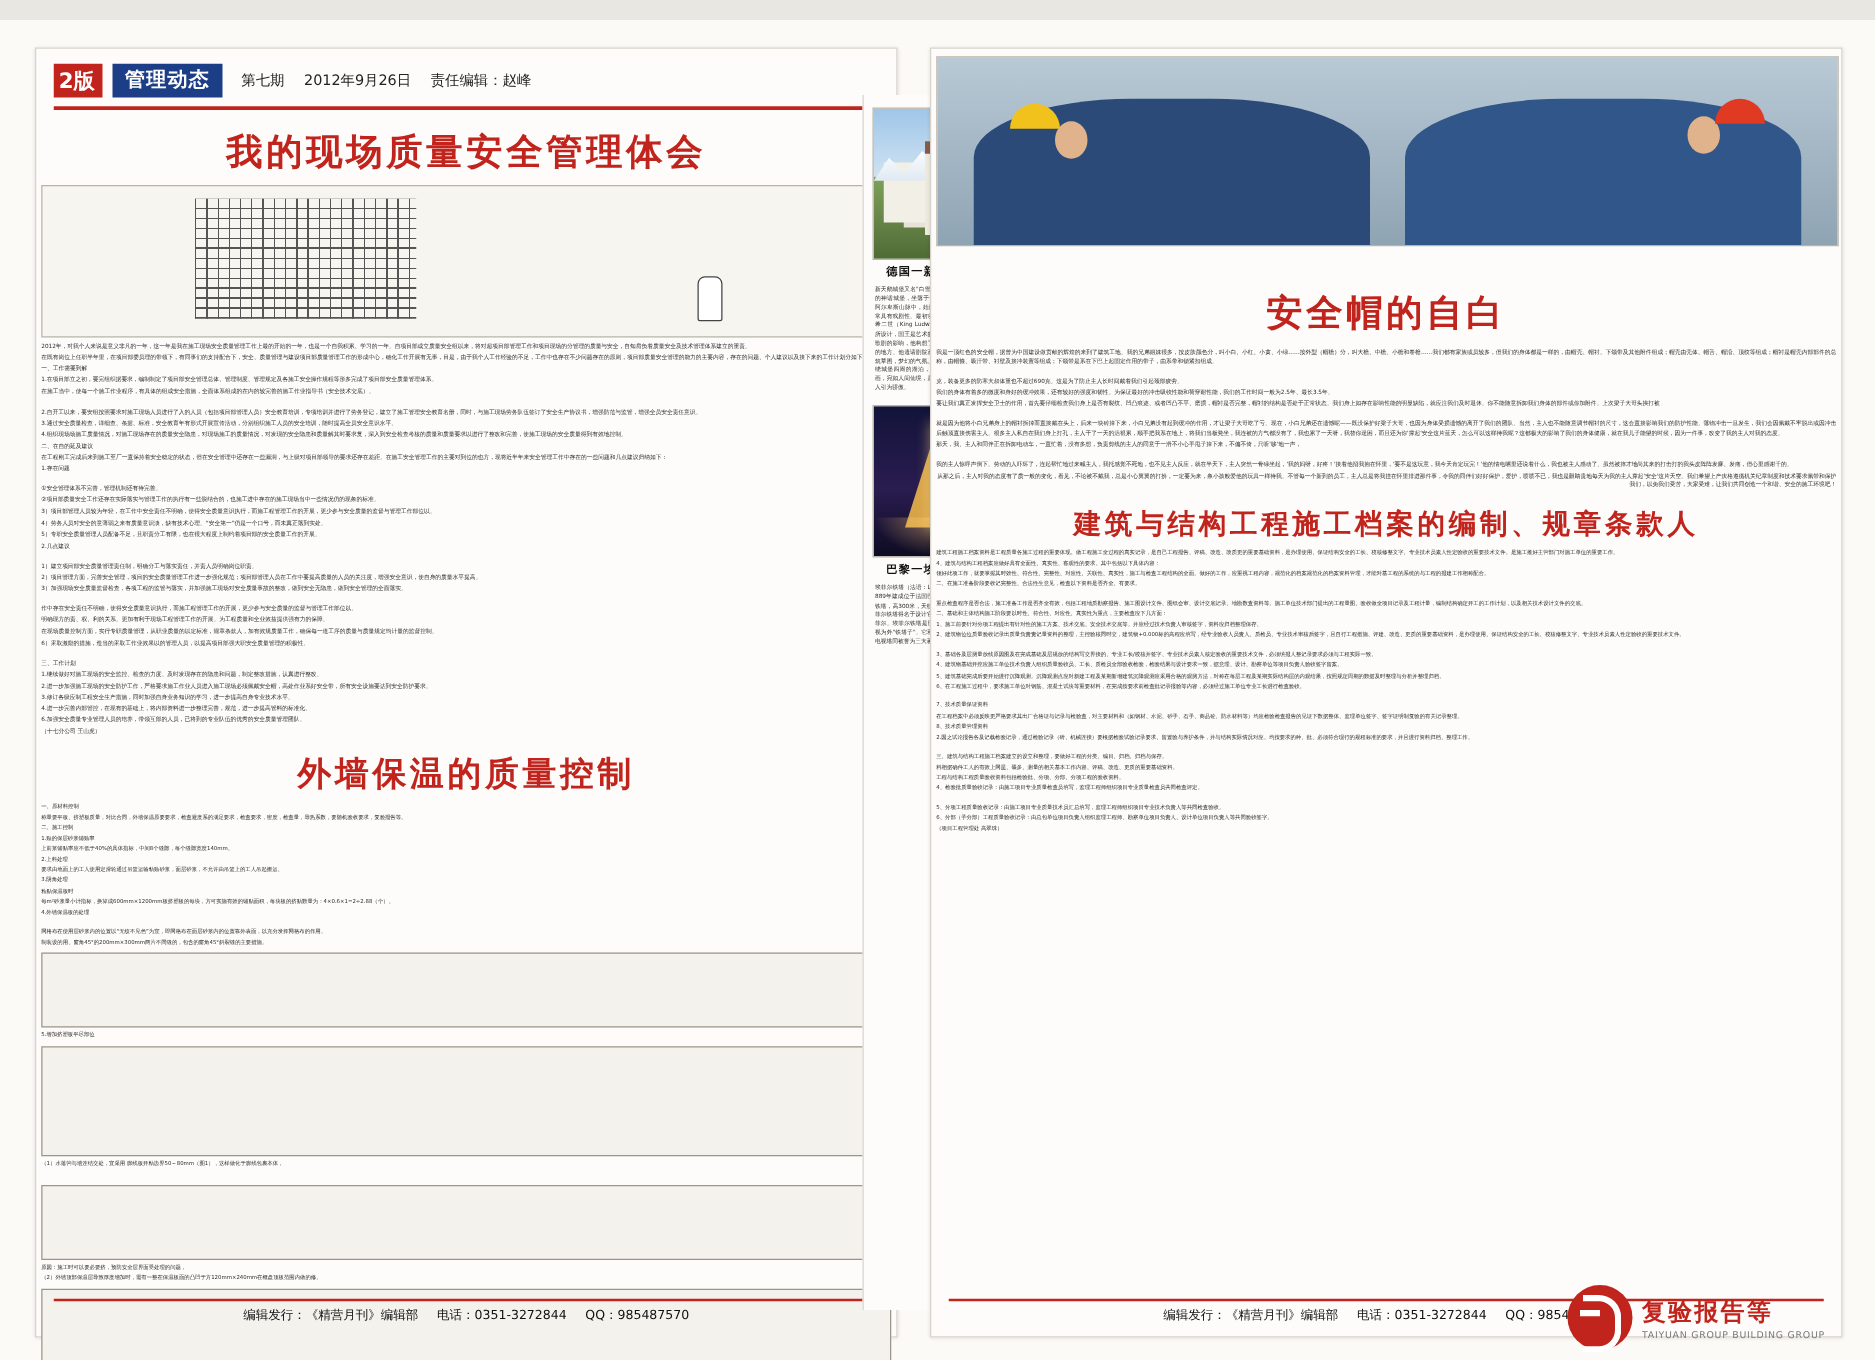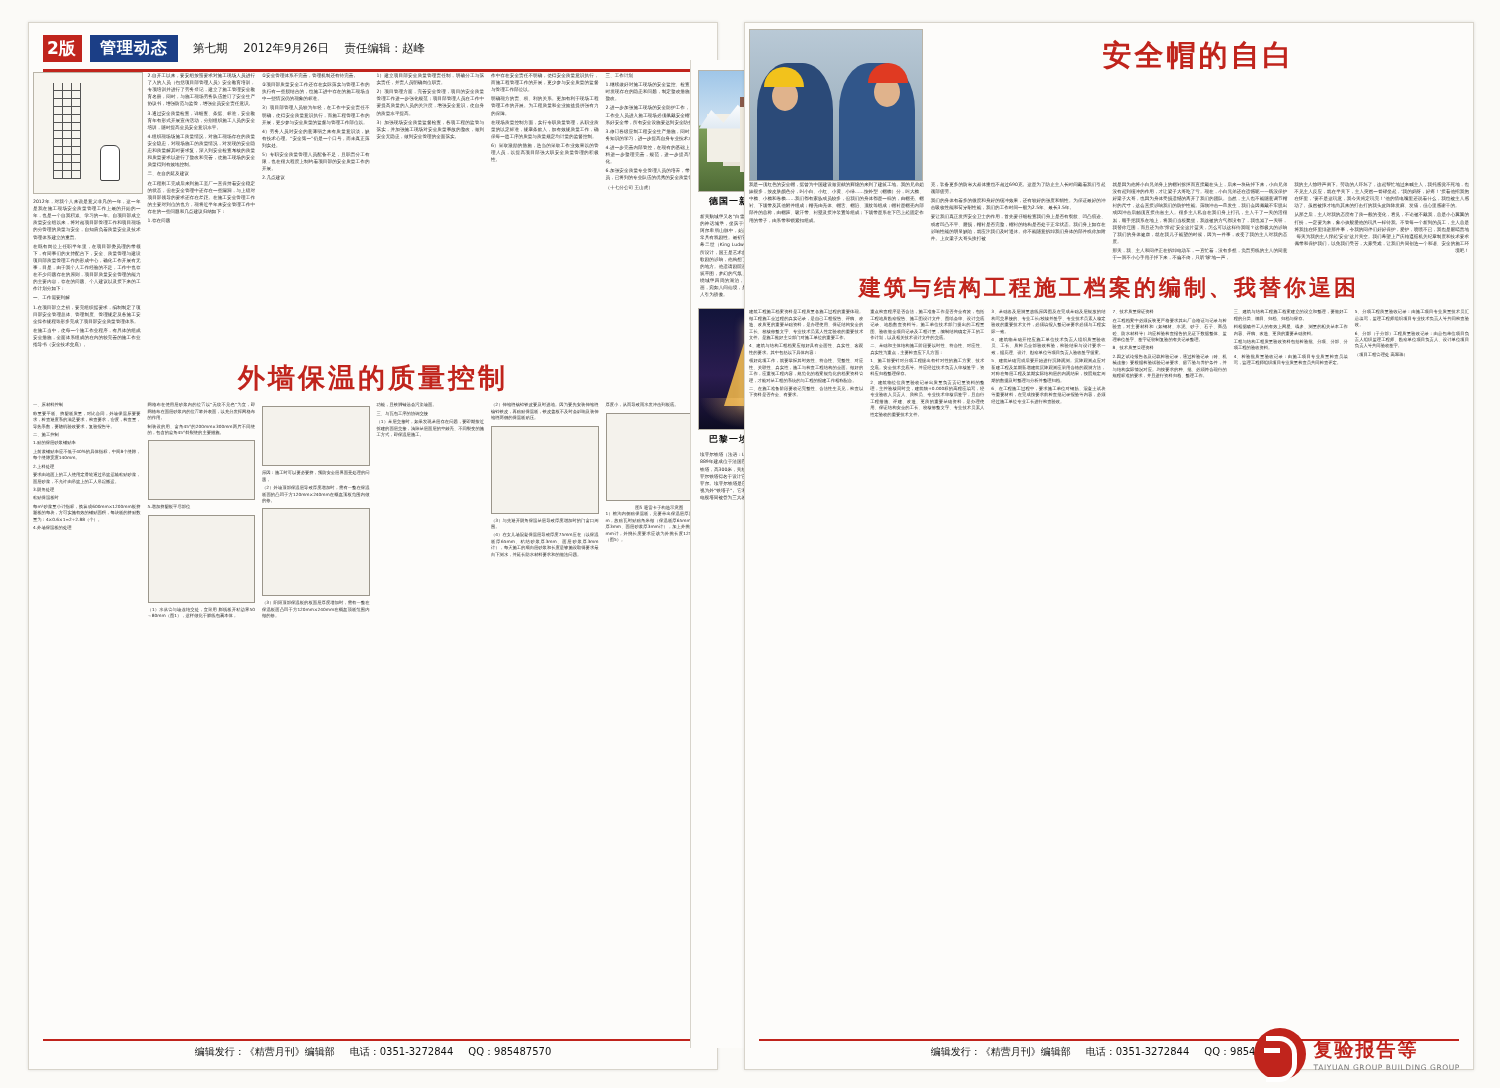--- a/index.html
+++ b/index.html
@@ -5,20 +5,21 @@
   html,body{margin:0;padding:0;}
   body{
     width:1500px;height:1088px;
     background:#e9e7e2;
     font-family:"DejaVu Sans","Liberation Sans",sans-serif;
     overflow:hidden;
   }
   .page{
     position:absolute;inset:0;
     background:#fbfaf7;
+    margin-top:16px;
   }
   
   .sheet{
     position:absolute;top:22px;bottom:18px;
     background:#fdfcfa;
     border:1px solid #d8d4cb;
     box-shadow:0 0 3px rgba(0,0,0,.12);
   }
   .sheet.left{left:28px;width:688px;}
   .sheet.right{left:744px;width:728px;}
@@ -49,21 +50,21 @@
   
   .headline{
     text-align:center;font-weight:bold;color:#c0241c;
     font-family:"DejaVu Serif","Liberation Serif",serif;
     letter-spacing:3px;
   }
   .h-main{font-size:29px;margin:14px 0 6px;}
   .h-second{font-size:27px;margin:10px 0 6px;}
 
   
-  .cols{display:flex;gap:7px;padding:0 4px;}
+  .cols{display:flex;gap:7px;padding:0 4px;flex-direction:column;}
   .col{
     flex:1;
     font-size:4.6px;line-height:1.55;color:#2a2a2a;
     text-align:justify;
     word-break:break-all;
   }
   .col p{margin:0 0 2px;}
   .col.vsmall{font-size:4.3px;line-height:1.5;}
 
   
@@ -178,20 +179,21 @@
     <div class="masthead">
       <span class="mh-num">2版</span>
       <span class="mh-cat">管理动态</span>
       <span class="mh-meta">
         <span>第七期</span>
         <span>2012年9月26日</span>
         <span>责任编辑：赵峰</span>
       </span>
     </div>
 
+    <div class="headline h-main">我的现场质量安全管理体会</div>
 
     <div class="cols">
       <div class="col">
         <div class="sketch">
           <div class="tower"></div>
           <div class="person"></div>
         </div>
         <p>2012年，对我个人来说是意义非凡的一年，这一年是我在施工现场安全质量管理工作上最的开始的一年，也是一个自我积累、学习的一年。自项目部成立质量安全组以来，将对超项目部管理工作和项目现场的分管理的质量与安全，自知肩负着质量安全及技术管理体系建立的重责。</p>
         <p>在既有岗位上任职半年里，在项目部委员理的带领下，有同事们的支持配合下，安全、质量管理与建设项目部质量管理工作的形成中心，确化工作开展有无事，目是，由于我个人工作经验的不足，工作中也存在不少问题存在的原则，项目部质量安全管理的能力的主要内容，存在的问题、个人建议以及接下来的工作计划分如下：</p>
         <p>一、工作需要到解</p>
@@ -344,21 +346,21 @@
       <div class="col">
         <p>就是因为他将小白兄弟身上的帽衬拆掉而直接戴在头上，后来一块砖掉下来，小白兄弟没有起到缓冲的作用，才让梁子大哥吃了亏。现在，小白兄弟还在遗憾呢——既没保护好梁子大哥，也因为身体受损遗憾的离开了我们的团队。当然，主人也不能随意调节帽衬的尺寸，这会直接影响我们的防护性能。落物冲击一旦发生，我们会因佩戴不牢脱出或因冲击后触顶直接伤害主人。很多主人私自在我们身上打孔，主人干了一天的活很累，顺手把我系在地上，将我们当板凳坐，我连被的方气都没有了，我也累了一天呀，我替你逞困，而且还为你'撑起'安全这片蓝天，怎么可以这样待我呢？这都极大的影响了我们的身体健康，就在我儿子能望的时候，因为一件事，改变了我的主人对我的态度。</p>
         <p>那天，我、主人和同伴正在拆卸电动车，一直忙着，没有多想，负责剪线的主人的同意于一滑不小心手甩子掉下来，不偏不倚，只听'哆'地一声，</p>
       </div>
       <div class="col">
         <p>我的主人惊呼声倒下。劳动的人吓坏了，连起帮忙地过来喊主人，我托感觉不死地，也不见主人反应，就在半天下，主人突然一骨碌坐起，'我的妈呀，好疼！'接着他招我抱在怀里，'要不是这玩意，我今天肯定玩完！'他的情电嘴里还说着什么，我也被主人感动了。虽然被摔才地尚其来的打击打的我头皮阵阵发麻、发痛，但心里感谢千的。</p>
         <p style="text-align:right">从那之后，主人对我的态度有了质一般的变化，看见，不论被不戴我，总是小心翼翼的打扮，一定要为来，象小孩般爱他的玩具一样待我。不管每一个新到的员工，主人总是将我挂在怀里排进那件事，令我的同伴们好好保护，爱护，喷喷不已，我也是眼睛贵地每天为我的主人撑起'安全'这片天空。我们希望上产庆格遵循机关纪章制度和技术要求佩带和保护我们，以免我们受苦，大家受难，让我们共同创造一个和谐、安全的施工环境吧！</p>
       </div>
     </div>
 
-    <div class="headline h-second" style="font-size:22px">建筑与结构工程施工档案的编制、我替你逞困</div>
+    <div class="headline h-second" style="font-size:22px">建筑与结构工程施工档案的编制、规章条款人</div>
 
     <div class="cols">
       <div class="col vsmall">
         <p>建筑工程施工档案资料是工程质量各施工过程的重要体现。做工程施工全过程的真实记录，是自己工程报告、评稿、改造、改质更的重要基础资料，是办理使用、保证结构安全的工长、校核修整文字、专业技术员素人性定验收的重要技术文件。是施工推好主管部门对施工单位的重要工作。</p>
         <p>4、建筑与结构工程档案应做好具有全面性、真实性、客观性的要求。其中包括以下具体内容：</p>
         <p>领好此项工作，就要掌握其时效性、符合性、完整性、对应性、关联性、真实性，施工与检查工程结构的全面。做好的工作，应重视工程内容，规范化的档案规范化的档案资料管理，才能对基工程的系统的与工程的报建工作相称配合。</p>
         <p>二、在施工准备阶段要收记完整性、合法性生意见，检查以下资料是否齐全、有要求。</p>
       </div>
       <div class="col vsmall">
         <p>重点检查程序是否合法，施工准备工作是否齐全有效，包括工程地质勘察报告、施工图设计文件、图纸会审、设计交底记录、地勘数查资料等。施工单位技术部门提出的工程量图、验收做全项目记录及工程计量，编制结构确定开工的工作计划，以及相关技术设计文件的交底。</p>

